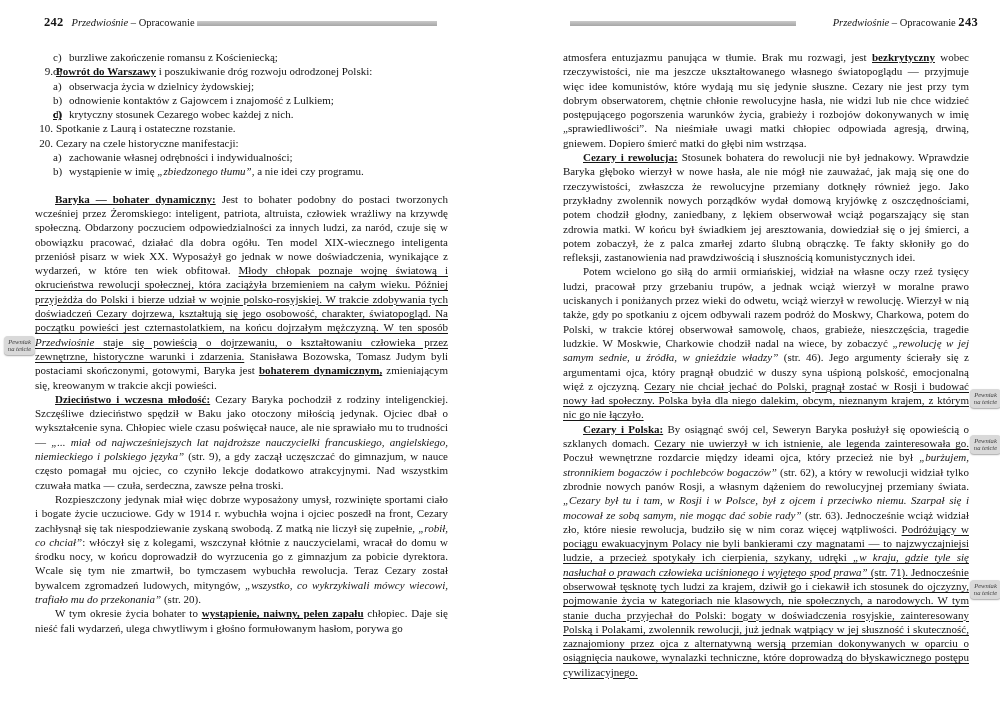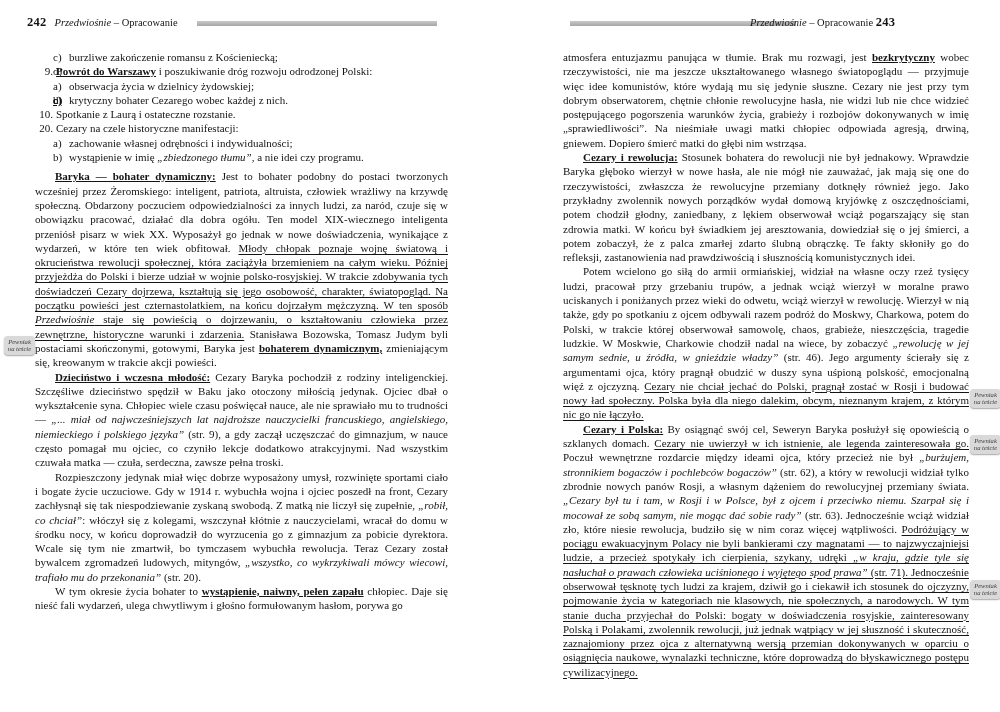--- a/index.html
+++ b/index.html
@@ -10,60 +10,60 @@
   .hdr .pgnum{font-weight:bold;font-size:12.5px;letter-spacing:.3px;}
   .hdr .ttl-i{font-style:italic;}
   .bar{position:absolute;top:21px;height:5px;background:linear-gradient(180deg,#cscs,#a8a8a8);
        background:linear-gradient(180deg,#c9c9c9,#a6a6a6);}
   
   .col{position:absolute;top:50px;font-size:11px;line-height:14.3px;text-align:justify;}
   #left-col{left:35px;width:413px;}
   #right-col{left:563px;width:406px;}
   .para{text-indent:20px;}
   .para.ni{text-indent:0;}
-  .para.gap{margin-top:5px;}
+  .para.gap{margin-top:13px;}
   .li{position:relative;text-align:justify;}
   .li.num{padding-left:21px;}
   .li.num .marker{position:absolute;left:0;width:18px;text-align:right;}
   .li.sub{padding-left:34px;}
   .li.sub .marker{position:absolute;left:18px;}
   .bb,.bm{font-weight:bold;text-decoration:underline;}
   .ii{font-style:italic;}
   .u{text-decoration:underline;text-underline-offset:2px;text-decoration-thickness:.8px;}
   
   .note{position:absolute;width:29px;padding:2px 1px;background:#d9d9d9;border-radius:4px;
         box-shadow:0 1px 1.5px rgba(0,0,0,.35);font-style:italic;font-size:6.6px;line-height:7.4px;
         color:#3c3c3c;text-align:center;}
 </style>
 </head>
 <body>
 
 <div id="canvas">
 
-  <div class="hdr" style="left:27px;">
+  <div class="hdr" style="left:44px;">
     <span class="pgnum">242</span>
     <span>&nbsp;</span>
     <span class="ttl-i">Przedwiośnie</span><span> – Opracowanie</span>
   </div>
   <div class="bar" style="left:197px;width:240px;"></div>
 
   <div class="bar" style="left:570px;width:226px;"></div>
-  <div class="hdr" style="left:750px;width:180px;text-align:left;">
+  <div class="hdr" style="left:798px;width:180px;text-align:right;">
     <span class="ttl-i">Przedwiośnie</span><span> – Opracowanie </span>
     <span class="pgnum">243</span>
   </div>
 
   <div class="col" id="left-col">
       <div class="li sub"><span class="marker">c)</span><span>burzliwe zakończenie romansu z Kościeniecką;</span></div>
       <div class="li sub"><span class="marker">d)</span></div>
       <div class="li num"><span class="marker">9.</span><span class="bb">Powrót do Warszawy</span><span> i poszukiwanie dróg rozwoju odrodzonej Polski:</span></div>
       <div class="li sub"><span class="marker">a)</span><span>obserwacja życia w dzielnicy żydowskiej;</span></div>
-      <div class="li sub"><span class="marker">b)</span></div>
+      <div class="li sub"><span class="marker">b)</span><span>odnowienie kontaktów z Gajowcem i znajomość z Lulkiem;</span></div>
       <div class="li sub"><span class="marker bm">c)</span></div>
-      <div class="li sub"><span class="marker">d)</span><span>krytyczny bohater Cezarego wobec każdej z nich.</span></div>
+      <div class="li sub"><span class="marker">d)</span><span>krytyczny stosunek Cezarego wobec każdej z nich.</span></div>
       <div class="li num"><span class="marker">10.</span><span>Spotkanie z Laurą i ostateczne rozstanie.</span></div>
       <div class="li num"><span class="marker">20.</span><span>Cezary na czele historyczne manifestacji:</span></div>
       <div class="li sub"><span class="marker">a)</span><span>zachowanie własnej odrębności i indywidualności;</span></div>
       <div class="li sub"><span class="marker">b)</span><span>wystąpienie w imię </span><span class="ii">„zbiedzonego tłumu”</span><span>, a nie idei czy programu.</span></div>
       <div class="para gap"><span class="bb">Baryka — bohater dynamiczny:</span><span> Jest to bohater podobny do postaci tworzonych wcześniej przez Żeromskiego: inteligent, patriota, altruista, człowiek wrażliwy na krzywdę społeczną. Obdarzony poczuciem odpowiedzialności za innych ludzi, za naród, czuje się w obowiązku pracować, działać dla dobra ogółu. Ten model XIX-wiecznego inteligenta przeniósł pisarz w wiek XX. Wyposażył go jednak w nowe doświadczenia, wynikające z wydarzeń, w które ten wiek obfitował. </span><span class="u">Młody chłopak poznaje wojnę światową i okrucieństwa rewolucji społecznej, która zaciążyła brzemieniem na całym wieku. Później przyjeżdża do Polski i bierze udział w wojnie polsko-rosyjskiej. W trakcie zdobywania tych doświadczeń Cezary dojrzewa, kształtują się jego osobowość, charakter, światopogląd. Na początku powieści jest czternastolatkiem, na końcu dojrzałym mężczyzną. W ten sposób </span><span class="ii u">Przedwiośnie</span><span class="u"> staje się powieścią o dojrzewaniu, o kształtowaniu człowieka przez zewnętrzne, historyczne warunki i zdarzenia.</span><span> Stanisława Bozowska, Tomasz Judym byli postaciami skończonymi, gotowymi, Baryka jest </span><span class="bb">bohaterem dynamicznym,</span><span> zmieniającym się, kreowanym w trakcie akcji powieści.</span></div>
       <div class="para"><span class="bb">Dzieciństwo i wczesna młodość:</span><span> Cezary Baryka pochodził z rodziny inteligenckiej. Szczęśliwe dzieciństwo spędził w Baku jako otoczony miłością jedynak. Ojciec dbał o wykształcenie syna. Chłopiec wiele czasu poświęcał nauce, ale nie sprawiało mu to trudności — </span><span class="ii">„... miał od najwcześniejszych lat najdroższe nauczycielki francuskiego, angielskiego, niemieckiego i polskiego języka”</span><span> (str. 9), a gdy zaczął uczęszczać do gimnazjum, w nauce często pomagał mu ojciec, co czyniło lekcje dodatkowo atrakcyjnymi. Nad wszystkim czuwała matka — czuła, serdeczna, zawsze pełna troski.</span></div>
       <div class="para"><span>Rozpieszczony jedynak miał więc dobrze wyposażony umysł, rozwinięte sportami ciało i bogate życie uczuciowe. Gdy w 1914 r. wybuchła wojna i ojciec poszedł na front, Cezary zachłysnął się tak niespodziewanie zyskaną swobodą. Z matką nie liczył się zupełnie, </span><span class="ii">„robił, co chciał”</span><span>: włóczył się z kolegami, wszczynał kłótnie z nauczycielami, wracał do domu w środku nocy, w końcu doprowadził do wyrzucenia go z gimnazjum za pobicie dyrektora. Wcale się tym nie zmartwił, bo tymczasem wybuchła rewolucja. Teraz Cezary został bywalcem zgromadzeń ludowych, mityngów, </span><span class="ii">„wszystko, co wykrzykiwali mówcy wiecowi, trafiało mu do przekonania”</span><span> (str. 20).</span></div>
       <div class="para"><span>W tym okresie życia bohater to </span><span class="bb">wystąpienie, naiwny, pełen zapału</span><span> chłopiec. Daje się nieść fali wydarzeń, ulega chwytliwym i głośno formułowanym hasłom, porywa go</span></div>
     </div>
   <div class="col" id="right-col">

